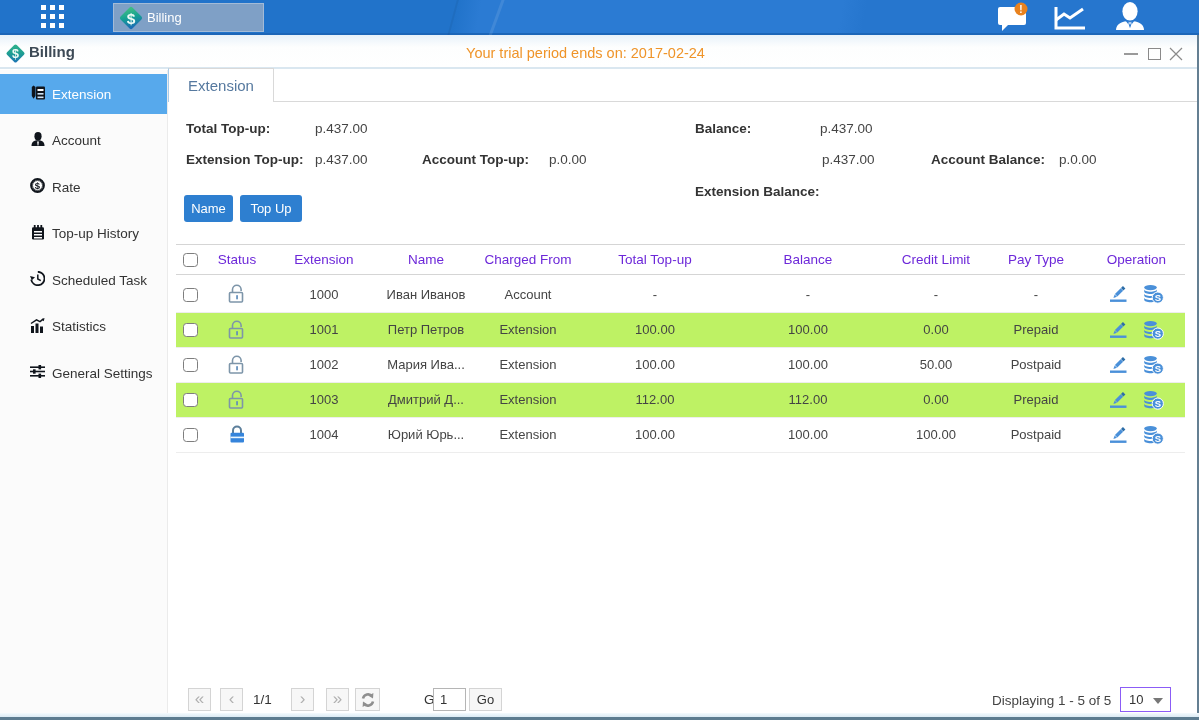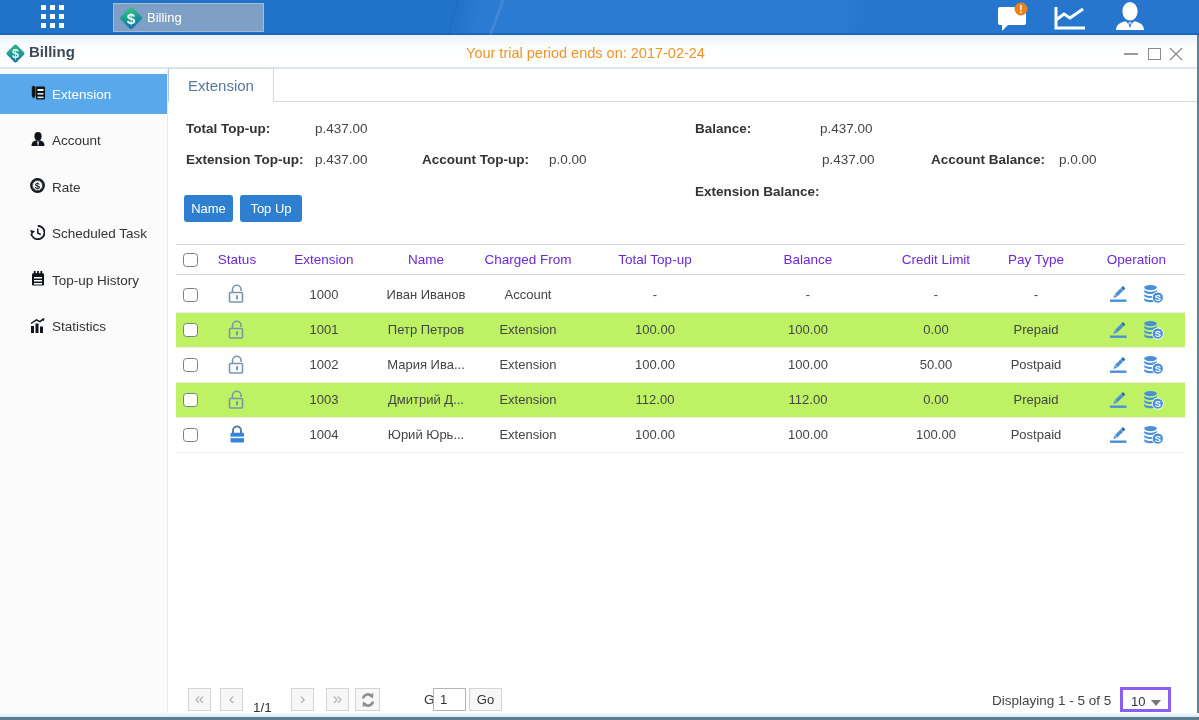--- a/index.html
+++ b/index.html
@@ -53,21 +53,21 @@
 #tbody tr.alt td { background:#bef264; }
 .cb { display:inline-block; width:15px; height:14.5px; border:1.5px solid #7e7e7e; border-radius:3.5px; background:#fff; vertical-align:middle; }
 
 
 #pager { position:absolute; left:0; top:687px; width:1199px; height:26px; }
 .pbtn { position:absolute; top:1px; width:23px; height:23px; border:1px solid #d4d4d4; background:#f7f7f7;
   color:#b0b0b0; text-align:center; line-height:20px; font-size:17px; }
 #goto { position:absolute; left:433px; top:1px; width:33px; height:23px; border:1px solid #b5b5b5; font-size:13px; text-align:left; padding-left:6px; line-height:21px; background:#fff; color:#333; }
 #gobtn { position:absolute; left:469px; top:1px; width:33px; height:23px; border:1px solid #d4d4d4; background:#f7f7f7; color:#333; font-size:13px; text-align:center; line-height:21px; }
 #disp { position:absolute; left:992px; top:6px; font-size:13.5px; color:#444; }
-#psel { position:absolute; left:1120px; top:0px; width:51px; height:25px; border:3px solid #8b5cf6; background:#fff; font-size:13px; color:#333; }
+#psel { position:absolute; left:1120px; top:0px; width:51px; height:25px; border:1px solid #8b5cf6; background:#fff; font-size:13px; color:#333; }
 #psel .n { position:absolute; left:8px; top:4px; }
 #psel .tri { position:absolute; right:7px; top:10px; width:0; height:0; border-left:5px solid transparent; border-right:5px solid transparent; border-top:6px solid #777; }
 </style>
 </head>
 <body>
 <div id="stage">
 
   <div id="topbar">
     <div style="position:absolute;left:495px;top:-3px;width:3px;height:42px;background:rgba(255,255,255,0.10);transform:rotate(20deg);"></div>
     <div style="position:absolute;left:452px;top:-3px;width:2px;height:42px;background:rgba(0,0,0,0.05);transform:rotate(15deg);"></div>
@@ -167,48 +167,63 @@
       </div>
     <div class="mitem">
         <span class="mico"><svg width="15" height="15" viewBox="0 0 15 15">
       <circle cx="7.5" cy="7.5" r="6.4" fill="#fff" stroke="#10151c" stroke-width="2"></circle>
       <circle cx="7.5" cy="7.5" r="5" fill="none" stroke="#10151c" stroke-width="0.8"></circle>
       <text x="7.5" y="11" font-size="9.5" font-weight="bold" fill="#10151c" text-anchor="middle" font-family="Liberation Sans">$</text>
     </svg></span>
         <span class="mlbl">Rate</span>
       </div>
     <div class="mitem">
-        <span class="mico"><svg width="15" height="15" viewBox="0 0 15 15">
-      <path d="M7.8 0.8 A6.7 6.7 0 1 1 1.2 8.6" stroke="#10151c" stroke-width="1.8" fill="none"></path>
-      <path d="M0 5 L1.8 9.3 L5 6.2 Z" fill="#10151c"></path>
-      <path d="M7.8 3.5 L7.8 8 L10.8 9.6" stroke="#10151c" stroke-width="1.5" fill="none"></path>
-    </svg></span>
-        <span class="mlbl">Scheduled Task</span>
-      </div>
-    <div class="mitem">
         <span class="mico"><svg width="14" height="15" viewBox="0 0 14 15">
       <rect x="1" y="2.2" width="12" height="12.3" rx="1.2" fill="#10151c"></rect>
       <rect x="2.8" y="0" width="1.8" height="3.8" fill="#10151c"></rect>
       <rect x="6.1" y="0" width="1.8" height="3.8" fill="#10151c"></rect>
       <rect x="9.4" y="0" width="1.8" height="3.8" fill="#10151c"></rect>
       <rect x="3" y="6" width="8" height="1.5" fill="#fff"></rect>
       <rect x="3" y="9" width="8" height="1.5" fill="#fff"></rect>
       <rect x="3" y="12" width="8" height="1.5" fill="#fff"></rect>
     </svg></span>
         <span class="mlbl">Top-up History</span>
       </div>
     <div class="mitem">
         <span class="mico"><svg width="15" height="15" viewBox="0 0 15 15">
+      <path d="M7.8 0.8 A6.7 6.7 0 1 1 1.2 8.6" stroke="#10151c" stroke-width="1.8" fill="none"></path>
+      <path d="M0 5 L1.8 9.3 L5 6.2 Z" fill="#10151c"></path>
+      <path d="M7.8 3.5 L7.8 8 L10.8 9.6" stroke="#10151c" stroke-width="1.5" fill="none"></path>
+    </svg></span>
+        <span class="mlbl">Scheduled Task</span>
+      </div>
+    <div class="mitem">
+        <span class="mico"><svg width="15" height="15" viewBox="0 0 15 15">
       <rect x="1" y="8" width="3" height="7" fill="#10151c"></rect>
       <rect x="5.5" y="5.5" width="3" height="9.5" fill="#10151c"></rect>
       <rect x="10" y="8.5" width="3" height="6.5" fill="#10151c"></rect>
       <path d="M1 5.5 L6.5 1.8 L10 3.6 L13.5 0.8" stroke="#10151c" stroke-width="1.5" fill="none"></path>
       <path d="M14.5 0 L13.8 3.2 L11.5 1.2 Z" fill="#10151c"></path>
     </svg></span>
         <span class="mlbl">Statistics</span>
+      </div>
+    <div class="mitem">
+        <span class="mico"><svg width="15" height="15" viewBox="0 0 15 15">
+      <g stroke="#10151c" stroke-width="1.6">
+        <line x1="0" y1="3.2" x2="15" y2="3.2"></line>
+        <line x1="0" y1="7.5" x2="15" y2="7.5"></line>
+        <line x1="0" y1="11.8" x2="15" y2="11.8"></line>
+      </g>
+      <g fill="#10151c">
+        <rect x="8.5" y="1" width="2.6" height="4.4"></rect>
+        <rect x="3" y="5.3" width="2.6" height="4.4"></rect>
+        <rect x="8.5" y="9.6" width="2.6" height="4.4"></rect>
+      </g>
+    </svg></span>
+        <span class="mlbl">General Settings</span>
       </div>
   </div>
 
   <div id="tab">Extension</div>
   <div id="tabline"></div>
 
   <div class="lbl" style="left:186px; top:121px;">Total Top-up:</div>
   <div class="val" style="left:315px; top:121px;">p.437.00</div>
   <div class="lbl" style="left:695px; top:121px;">Balance:</div>
   <div class="val" style="left:820px; top:121px;">p.437.00</div>
@@ -427,21 +442,21 @@
   <circle cx="14.8" cy="13.6" r="5.6" fill="#4a90d9" stroke="#fff" stroke-width="1"></circle>
   <text x="14.8" y="17.3" font-size="9.5" font-weight="bold" fill="#fff" text-anchor="middle" font-family="Liberation Sans">S</text>
 </svg></td>
         </tr>
   </tbody>
     </table>
 
   <div id="pager">
     <div class="pbtn" style="left:188px;">«</div>
     <div class="pbtn" style="left:220px;">‹</div>
-    <div style="position:absolute;left:253px;top:5px;font-size:13.5px;color:#333;margin-top:8px;">1/1</div>
+    <div style="position:absolute;left:253px;top:5px;font-size:13.5px;color:#333;">1/1</div>
     <div class="pbtn" style="left:291px;">›</div>
     <div class="pbtn" style="left:326px;">»</div>
     <div class="pbtn" style="left:355px;width:25px;">
       <svg width="16" height="16" viewBox="0 0 16 16" style="margin-top:3px">
         <path d="M3 6.6 A5.2 5.2 0 0 1 12.2 4.4" stroke="#8f8f8f" stroke-width="2.5" fill="none"></path>
         <path d="M13.4 1 L13 6.4 L8.6 3.8 Z" fill="#8f8f8f"></path>
         <path d="M13 9.4 A5.2 5.2 0 0 1 3.8 11.6" stroke="#8f8f8f" stroke-width="2.5" fill="none"></path>
         <path d="M2.6 15 L3 9.6 L7.4 12.2 Z" fill="#8f8f8f"></path>
       </svg>
     </div>

